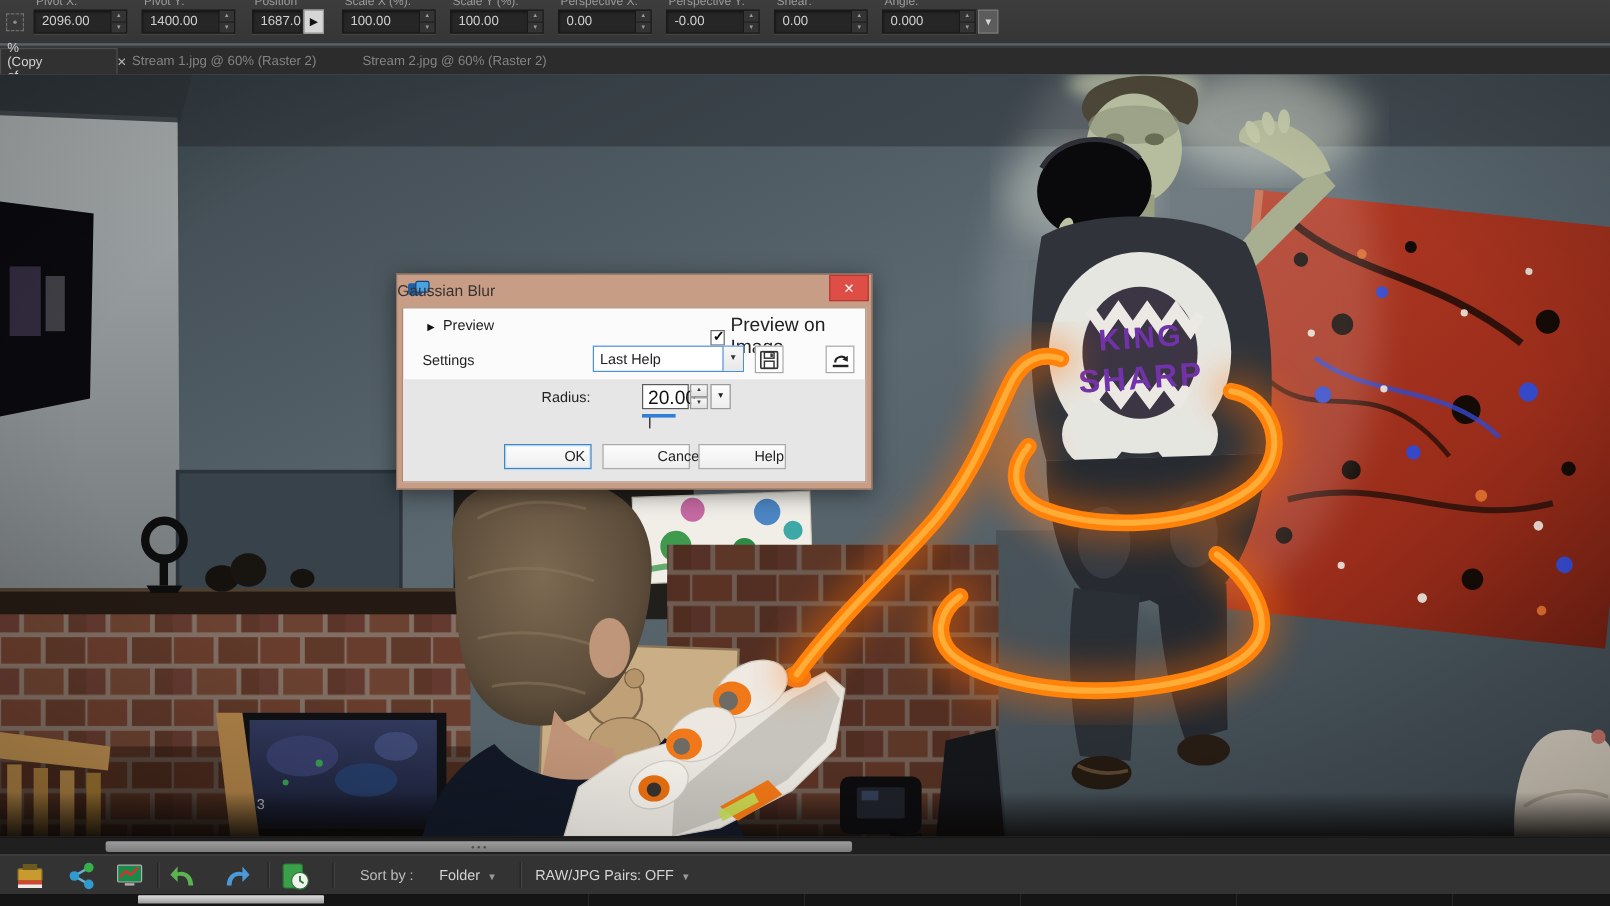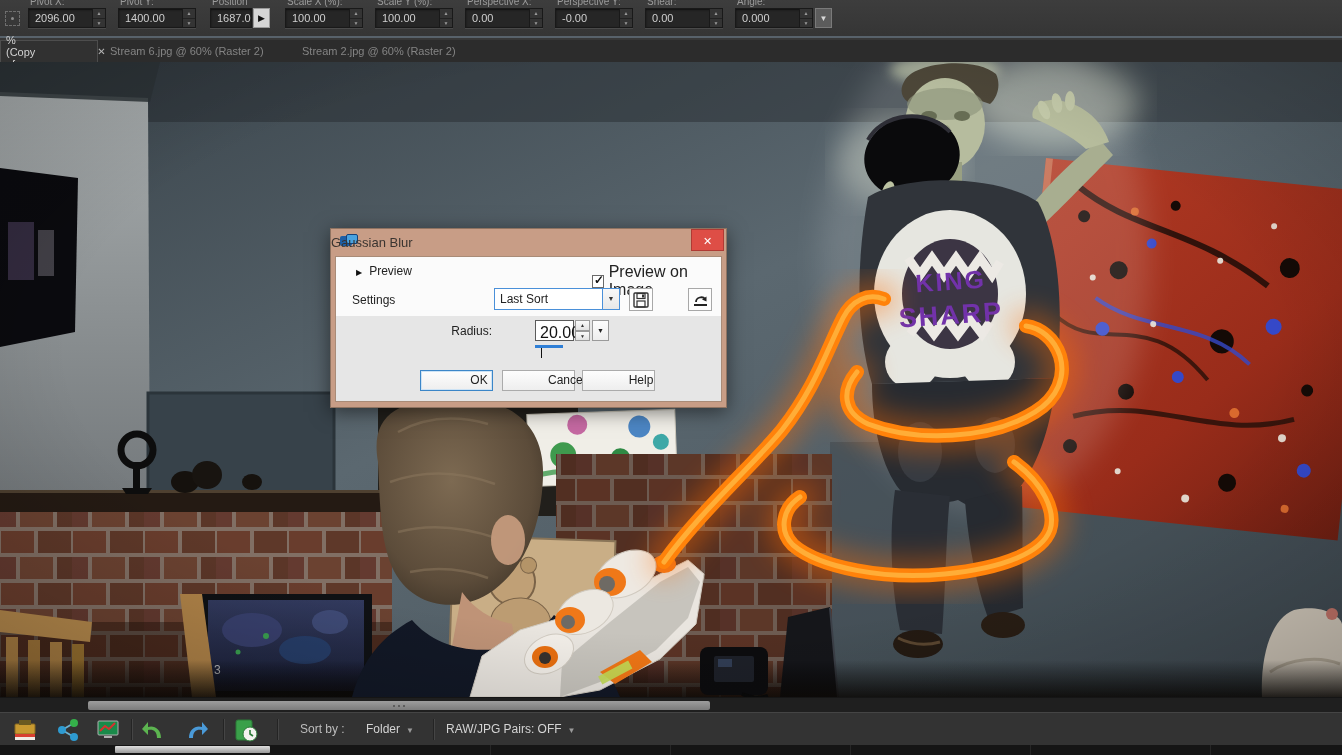--- a/index.html
+++ b/index.html
@@ -201,21 +201,21 @@
       </div>
       <div class="angle-drop" style="left:80px"><span>▼</span></div>
     </div>
   </div>
 
   <div class="tabbar">
     <div class="tab active">
       <span>% (Copy of...</span>
       <span class="tab-close">✕</span>
     </div>
-    <div class="tab t1">Stream 6.jpg @  60% (Raster 2)</div>
+    <div class="tab t1">Stream 1.jpg @  60% (Raster 2)</div>
     <div class="tab t2">Stream 2.jpg @  60% (Raster 2)</div>
   </div>
 
   <div class="canvas">
   <svg width="1342" height="635" viewBox="0 0 1342 635">
     <defs>
       <linearGradient id="wallBase" x1="0" y1="0" x2="1" y2="1">
         <stop offset="0" stop-color="#39434a"></stop>
             <stop offset="0.45" stop-color="#5b6870"></stop>
             <stop offset="1" stop-color="#46525a"></stop>
@@ -518,21 +518,21 @@
       </div>
       <div class="chkwrap">
         <span class="chk">
             <span>✓</span>
           </span>
         <span class="chklabel">Preview on Image</span>
       </div>
 
       <div class="set-label">Settings</div>
       <div class="combo">
-        <span class="cv">Last Sort</span>
+        <span class="cv">Last Help</span>
         <span class="ca">▼</span>
       </div>
       <div class="mini-btn" style="left:293px">
         <svg width="16" height="16" viewBox="0 0 16 16">
           <rect x="1" y="1" width="14" height="14" rx="1" fill="none" stroke="#333" stroke-width="1.4"></rect>
           <rect x="4" y="1.5" width="8" height="5" fill="none" stroke="#333" stroke-width="1.2"></rect>
           <rect x="9" y="2.5" width="2" height="3" fill="#333"></rect>
           <rect x="4" y="9" width="8" height="6" fill="none" stroke="#333" stroke-width="1.2"></rect>
         </svg>
       </div>

